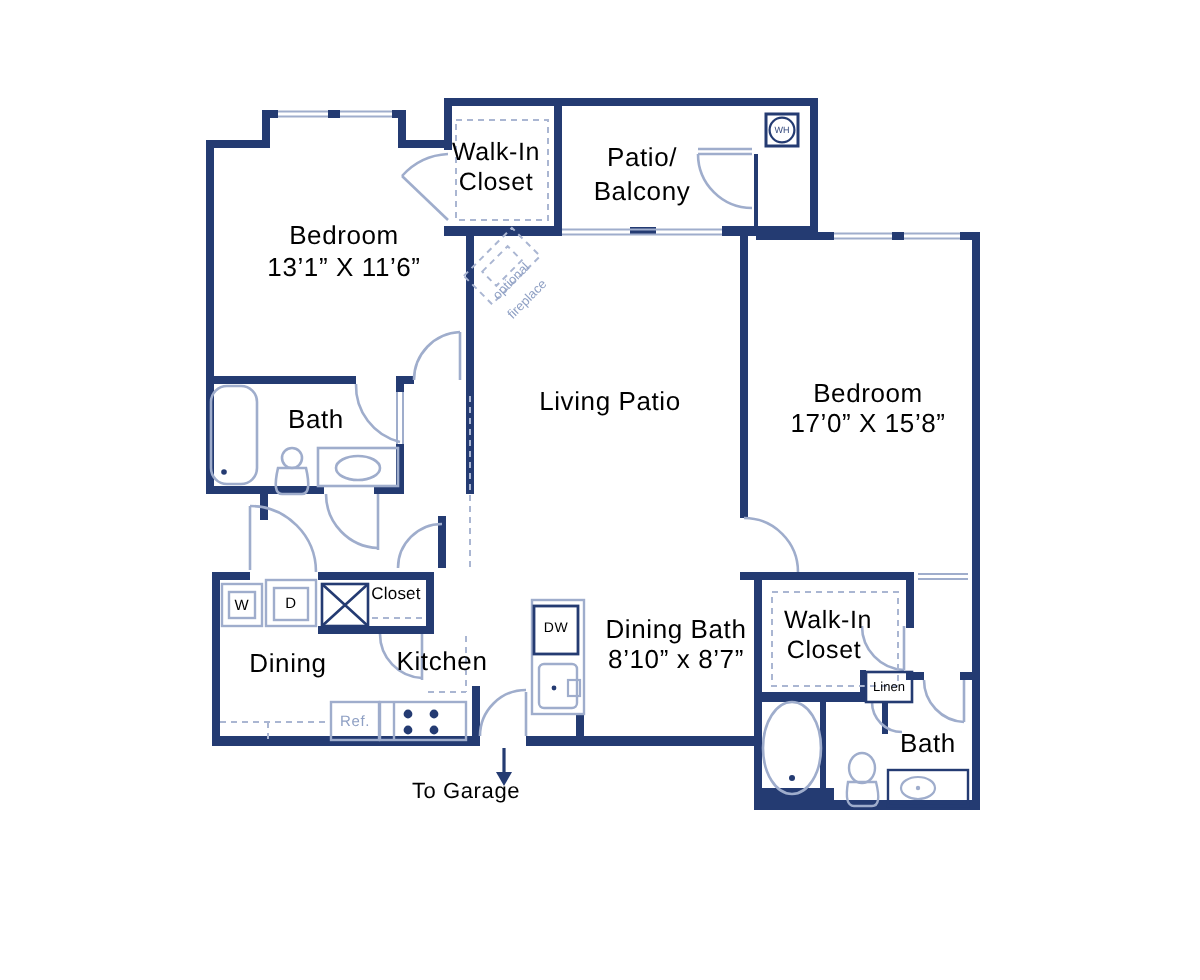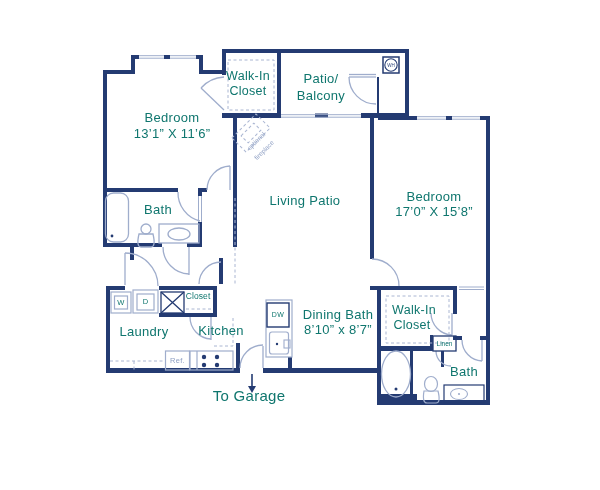--- a/index.html
+++ b/index.html
@@ -1,19 +1,19 @@
 <!DOCTYPE html>
 <html><head>
 <meta charset="utf-8">
 <style>
   html,body{margin:0;padding:0;background:#ffffff;}
   #plan{position:relative;width:600px;height:490px;background:#ffffff;overflow:hidden;
         font-family:"Liberation Sans", sans-serif;}
   #plan svg{position:absolute;left:0;top:0;}
-  .lbl{position:absolute;transform:translate(-50%,-50%);color:#0f766e;white-space:nowrap;
+  .lbl{position:absolute;transform:translate(-50%,-50%);color:#000000;white-space:nowrap;
        font-size:13px;letter-spacing:.3px;line-height:1.1;}
   .lbl.small{font-size:8.5px;letter-spacing:.1px;}
   .lbl.tiny{font-size:6.5px;letter-spacing:0;}
   .lbl.appl{font-size:7.5px;}
   .lbl.light{color:#8fa0c4;}
   .lbl.rot{transform:translate(-50%,-50%) rotate(-45deg);}
   .wh-label{position:absolute;transform:translate(-50%,-50%);font-size:4.5px;color:#31477c;}
 </style>
 </head>
 <body>
@@ -224,32 +224,32 @@
 <div class="lbl" style="left:321px;top:79px">Patio/</div>
 <div class="lbl" style="left:321px;top:96px">Balcony</div>
 
 <div class="lbl" style="left:305px;top:201px">Living Patio</div>
 
 <div class="lbl" style="left:434px;top:197px">Bedroom</div>
 <div class="lbl" style="left:434px;top:212px">17’0” X 15’8”</div>
 
 <div class="lbl" style="left:158px;top:210px">Bath</div>
 
-<div class="lbl" style="left:144px;top:332px">Laundry</div>
+<div class="lbl" style="left:144px;top:332px">Dining</div>
 <div class="lbl" style="left:221px;top:331px">Kitchen</div>
 
 <div class="lbl" style="left:338px;top:315px">Dining Bath</div>
 <div class="lbl" style="left:338px;top:330px">8’10” x 8’7”</div>
 
 <div class="lbl" style="left:414px;top:311px;font-size:12.5px">Walk-In</div>
 <div class="lbl" style="left:412px;top:326px;font-size:12.5px">Closet</div>
 
 <div class="lbl" style="left:464px;top:372px">Bath</div>
 
-<div class="lbl" style="left:249px;top:396px;font-size:15px">To Garage</div>
+<div class="lbl" style="left:233px;top:396px;font-size:11px">To Garage</div>
 
 <div class="lbl small" style="left:198px;top:297px">Closet</div>
 <div class="lbl tiny" style="left:444.5px;top:343.5px">Linen</div>
 
 <div class="lbl appl" style="left:121px;top:302.5px">W</div>
 <div class="lbl appl" style="left:145.5px;top:302px">D</div>
 <div class="lbl appl light" style="left:177.5px;top:360.5px">Ref.</div>
 <div class="lbl appl" style="left:278px;top:315px;font-size:7px">DW</div>
 <div class="wh-label" style="left:391px;top:65px">WH</div>
 

